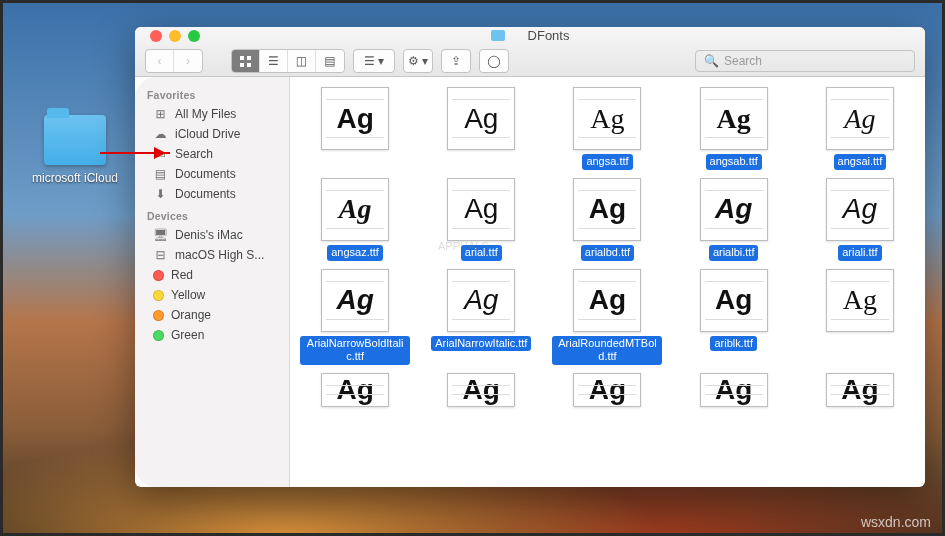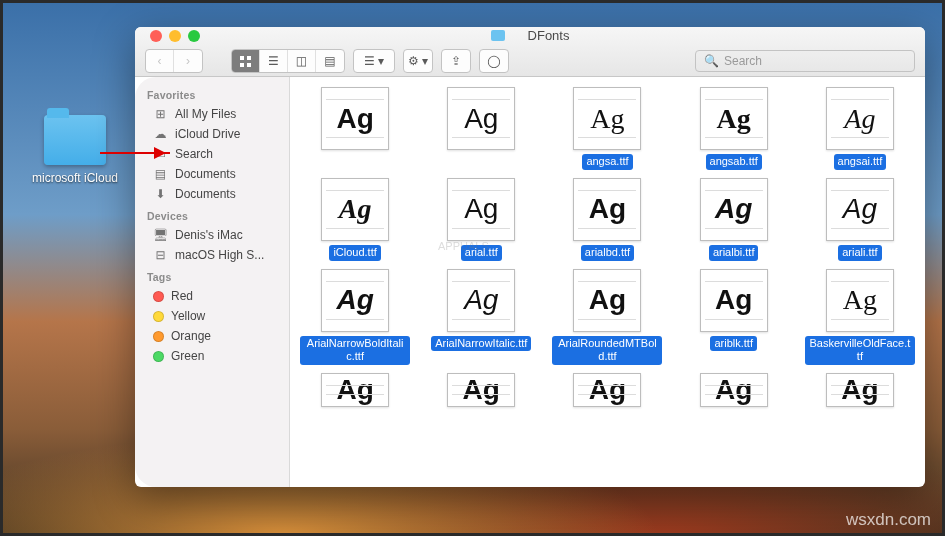--- a/index.html
+++ b/index.html
@@ -44,21 +44,21 @@
   
   .content { flex:1; background:#fff; overflow:auto; padding:10px 4px;}
   .grid { display:grid; grid-template-columns: repeat(5, 1fr); gap:8px 4px;}
   .file { display:flex; flex-direction:column; align-items:center; width:115px; margin:0 auto;}
   .thumb { width:68px; height:63px; background:#fff; border:1px solid #bdbdbd; display:flex; align-items:center; justify-content:center; font-family: Georgia, serif; font-size:28px; font-weight:700; color:#111; position:relative; margin-bottom:4px; box-shadow:0 1px 2px rgba(0,0,0,.12);}
   .thumb::before,.thumb::after{content:"";position:absolute;left:4px;right:4px;height:1px;background:#dcdcdc;}
   .thumb::before{top:11px;} .thumb::after{bottom:11px;}
   .filename { font-size:11px; color:#fff; background:#1b6fe2; border-radius:3px; padding:1px 4px; text-align:center; line-height:1.25; max-width:110px; word-break:break-word;}
   .cutoff-row .thumb{height:34px;overflow:hidden;}
   
-  .watermark{position:absolute; bottom:6px; right:14px; color:rgba(255,255,255,.7); font-size:17px;margin-top:44px;}
+  .watermark{position:absolute; bottom:6px; right:14px; color:rgba(255,255,255,.7); font-size:14px;margin-top:44px;}
   .wm-center{position:absolute; top:240px; left:430px; color:rgba(120,120,120,.25); font-size:11px; pointer-events:none;margin-left:8px;}
 </style>
 </head>
 <body>
 
 <div class="wallpaper"></div>
 
 <div class="desktop-icon">
   <div class="folder-glyph"></div>
   <div class="desktop-icon-label">microsoft iCloud</div>
@@ -146,21 +146,20 @@
       <div id="sb-dev">
           <div class="sb-item">
             <span class="sb-icon">🖥</span>
             <span>Denis's iMac</span>
           </div>
           <div class="sb-item">
             <span class="sb-icon">⊟</span>
             <span>macOS High S...</span>
           </div>
         </div>
-      <div class="sb-heading">Tags</div>
       <div id="sb-tag">
           <div class="sb-item">
             <span class="tag-dot" style="background:#ff5a52"></span>
             <span>Red</span>
           </div>
           <div class="sb-item">
             <span class="tag-dot" style="background:#ffd93a"></span>
             <span>Yellow</span>
           </div>
           <div class="sb-item">
@@ -200,21 +199,21 @@
           <div class="file">
       <div class="thumb">
               <span style="font-weight:400;font-style:italic;font-family:Georgia,serif;">Ag</span>
             </div>
       <div class="filename">angsai.ttf</div>
     </div>
           <div class="file">
       <div class="thumb">
               <span style="font-weight:700;font-style:italic;font-family:Georgia,serif;">Ag</span>
             </div>
-      <div class="filename">iCloud.ttf</div>
+      <div class="filename">angsaz.ttf</div>
     </div>
           <div class="file">
       <div class="thumb">
               <span style="font-weight:400;font-family:Arial,sans-serif;">Ag</span>
             </div>
       <div class="filename">arial.ttf</div>
     </div>
           <div class="file">
       <div class="thumb">
               <span style="font-weight:700;font-family:Arial,sans-serif;">Ag</span>
@@ -254,21 +253,20 @@
           <div class="file">
       <div class="thumb">
               <span style="font-weight:900;font-family:Arial,sans-serif;">Ag</span>
             </div>
       <div class="filename">ariblk.ttf</div>
     </div>
           <div class="file">
       <div class="thumb">
               <span style="font-weight:400;font-family:Georgia,serif;">Ag</span>
             </div>
-      <div class="filename">BaskervilleOldFace.ttf</div>
     </div>
           <div class="file cutoff-row">
       <div class="thumb">
               <span style="font-weight:700">Ag</span>
             </div>
     </div>
           <div class="file cutoff-row">
       <div class="thumb">
               <span style="font-weight:700">Ag</span>
             </div>

